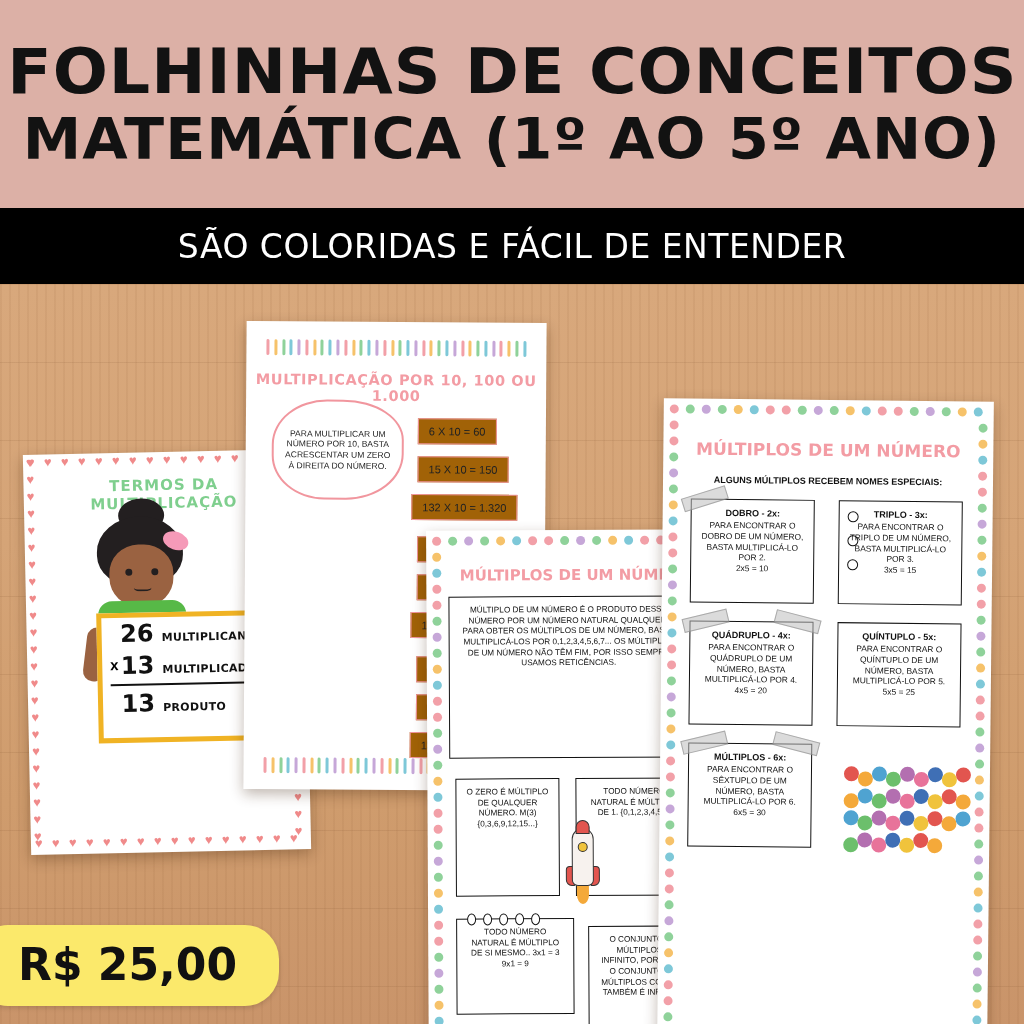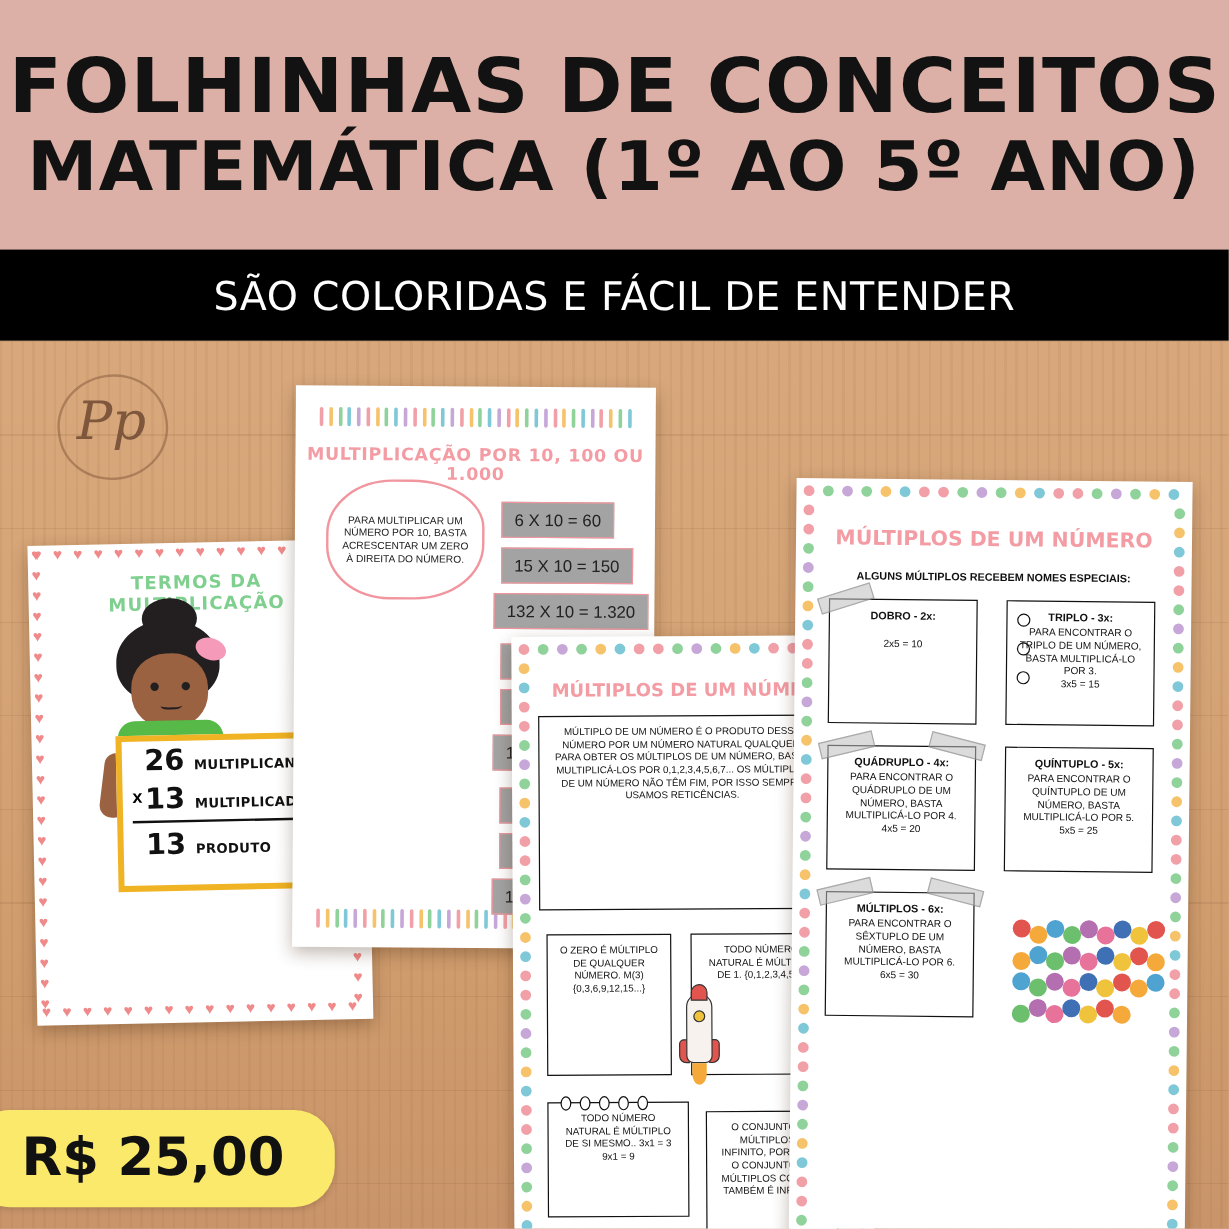--- a/index.html
+++ b/index.html
@@ -138,22 +138,22 @@
   }
   .blobbox {
     position:absolute; border:2px solid #f1969e; background:#fff;
     display:flex; align-items:center; justify-content:center; text-align:center;
     font-size:8.5px; line-height:1.25; color:#222; padding:10px;
   }
   .blob1 { left:26px; top:78px; width:132px; height:100px; border-radius:42% 46% 44% 40%/45% 40% 46% 44%; }
   .blob2 { left:26px; top:196px; width:118px; height:106px; border-radius:48% 48% 40% 40%/38% 38% 52% 52%; }
   .blob3 { left:26px; top:318px; width:126px; height:108px; border-radius:50% 50% 45% 45%/60% 60% 40% 40%; }
   .eqbox {
-    position:absolute; border:1.5px solid #f1969e; background:#a3a3a3;
-    font-size:14px; color:#222; padding:6px 10px; white-space:nowrap;
+    position:absolute; border:1.5px solid #f1969e; background:#a16207;
+    font-size:11px; color:#222; padding:6px 10px; white-space:nowrap;
   }
   .eq1 { left:172px; top:96px; } .eq2 { left:172px; top:134px; } .eq3 { left:166px; top:172px; }
   .eq4 { left:172px; top:214px; } .eq5 { left:172px; top:252px; } .eq6 { left:166px; top:290px; }
   .eq7 { left:172px; top:334px; } .eq8 { left:172px; top:372px; } .eq9 { left:166px; top:410px; }
 
   
   .sheetC { left:428px; top:246px; width:300px; height:740px; transform:rotate(-0.3deg); }
   .dotborder { position:absolute; inset:0; pointer-events:none; }
   .dot { position:absolute; width:9px; height:9px; border-radius:50%; }
   .sheetC .ttl {
@@ -210,24 +210,20 @@
 <div class="header">
   <div class="title-line l1">FOLHINHAS DE CONCEITOS</div>
   <div class="title-line l2">MATEMÁTICA (1º AO 5º ANO)</div>
 </div>
 <div class="subbar">
   <span>SÃO COLORIDAS E FÁCIL DE ENTENDER</span>
 </div>
 
 <div class="stage">
 
-  <div class="logo">
-    <div class="ring"></div>
-    <div class="pp">Pp</div>
-  </div>
 
   <div class="badge-price">R$ 25,00</div>
 
   <div class="sheet sheetA">
     <div class="hearts-border" id="heartsA">
         <span class="heart" style="left: 4px; top: 3px;">♥</span>
         <span class="heart" style="left: 4px; top: 384px;">♥</span>
         <span class="heart" style="left: 21px; top: 3px;">♥</span>
         <span class="heart" style="left: 21px; top: 384px;">♥</span>
         <span class="heart" style="left: 38px; top: 3px;">♥</span>
@@ -630,21 +626,21 @@
         <span class="dot" style="left: 315px; top: 598px; background: rgb(246, 194, 106);"></span>
         <span class="dot" style="left: 6px; top: 614px; background: rgb(143, 210, 154);"></span>
         <span class="dot" style="left: 315px; top: 614px; background: rgb(126, 200, 216);"></span>
       </div>
     <div class="ttl">MÚLTIPLOS DE UM NÚMERO</div>
     <div class="sub">ALGUNS MÚLTIPLOS RECEBEM NOMES ESPECIAIS:</div>
 
     <div class="dbox d1">
       <div class="tape" style="left:-10px; top:-8px; transform:rotate(-18deg);"></div>
       <b>DOBRO - 2x:</b><br>
-      <br>
+      <span>PARA ENCONTRAR O DOBRO DE UM NÚMERO, BASTA MULTIPLICÁ-LO POR 2.</span><br>
       <span>2x5 = 10</span>
     </div>
 
     <div class="dbox d2">
       <div class="bullet" style="left:8px; top:10px;"></div>
       <div class="bullet" style="left:8px; top:34px;"></div>
       <div class="bullet" style="left:8px; top:58px;"></div>
       <b>TRIPLO - 3x:</b><br>
       <span>PARA ENCONTRAR O TRIPLO DE UM NÚMERO, BASTA MULTIPLICÁ-LO POR 3.</span><br>
       <span>3x5 = 15</span>

